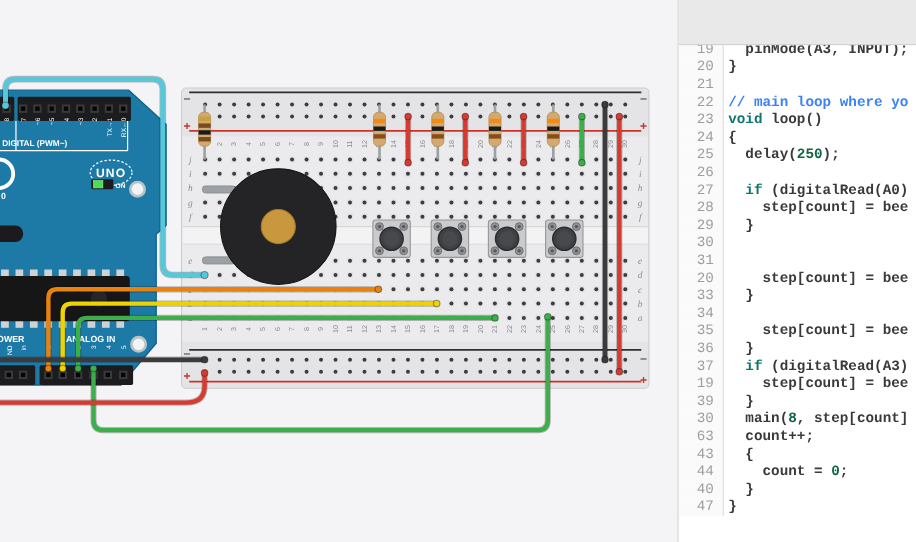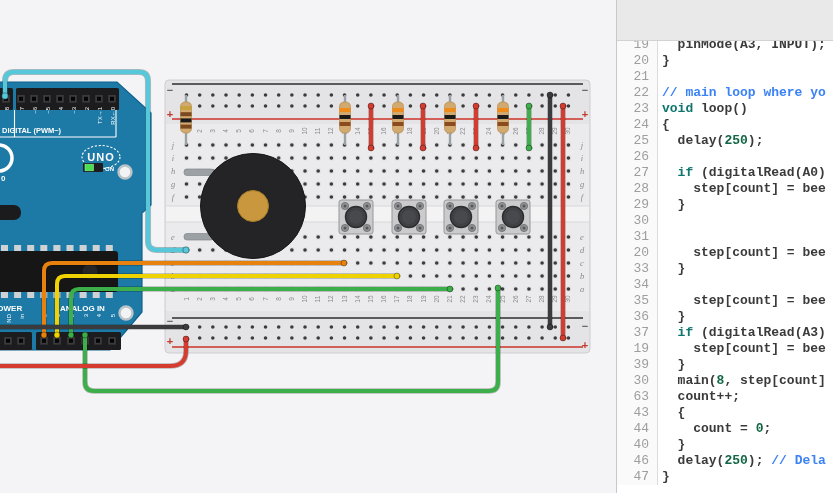--- a/index.html
+++ b/index.html
@@ -1110,18 +1110,17 @@
         <div class="code-line"><span class="ln">35</span><span class="ct"><span class="tok-p">    step[count] = bee</span></span></div>
         <div class="code-line"><span class="ln">36</span><span class="ct"><span class="tok-p">  }</span></span></div>
         <div class="code-line"><span class="ln">37</span><span class="ct"><span class="tok-p">  </span><span class="tok-k">if</span><span class="tok-p"> (digitalRead(A3)</span></span></div>
         <div class="code-line"><span class="ln">19</span><span class="ct"><span class="tok-p">    step[count] = bee</span></span></div>
         <div class="code-line"><span class="ln">39</span><span class="ct"><span class="tok-p">  }</span></span></div>
         <div class="code-line"><span class="ln">30</span><span class="ct"><span class="tok-p">  main(</span><span class="tok-n">8</span><span class="tok-p">, step[count]</span></span></div>
         <div class="code-line"><span class="ln">63</span><span class="ct"><span class="tok-p">  count++;</span></span></div>
         <div class="code-line"><span class="ln">43</span><span class="ct"><span class="tok-p">  {</span></span></div>
         <div class="code-line"><span class="ln">44</span><span class="ct"><span class="tok-p">    count = </span><span class="tok-n">0</span><span class="tok-p">;</span></span></div>
         <div class="code-line"><span class="ln">40</span><span class="ct"><span class="tok-p">  }</span></span></div>
-        <div class="code-line"><span class="ln">46</span><span class="ct"><span class="tok-p">  delay(</span><span class="tok-n">250</span><span class="tok-p">); </span><span class="tok-c">// Dela</span></span></div>
         <div class="code-line"><span class="ln">47</span><span class="ct"><span class="tok-p">}</span></span></div>
       </div>
     <div id="code-topbar"></div>
   </div>
 </div>
 
 </body></html>

